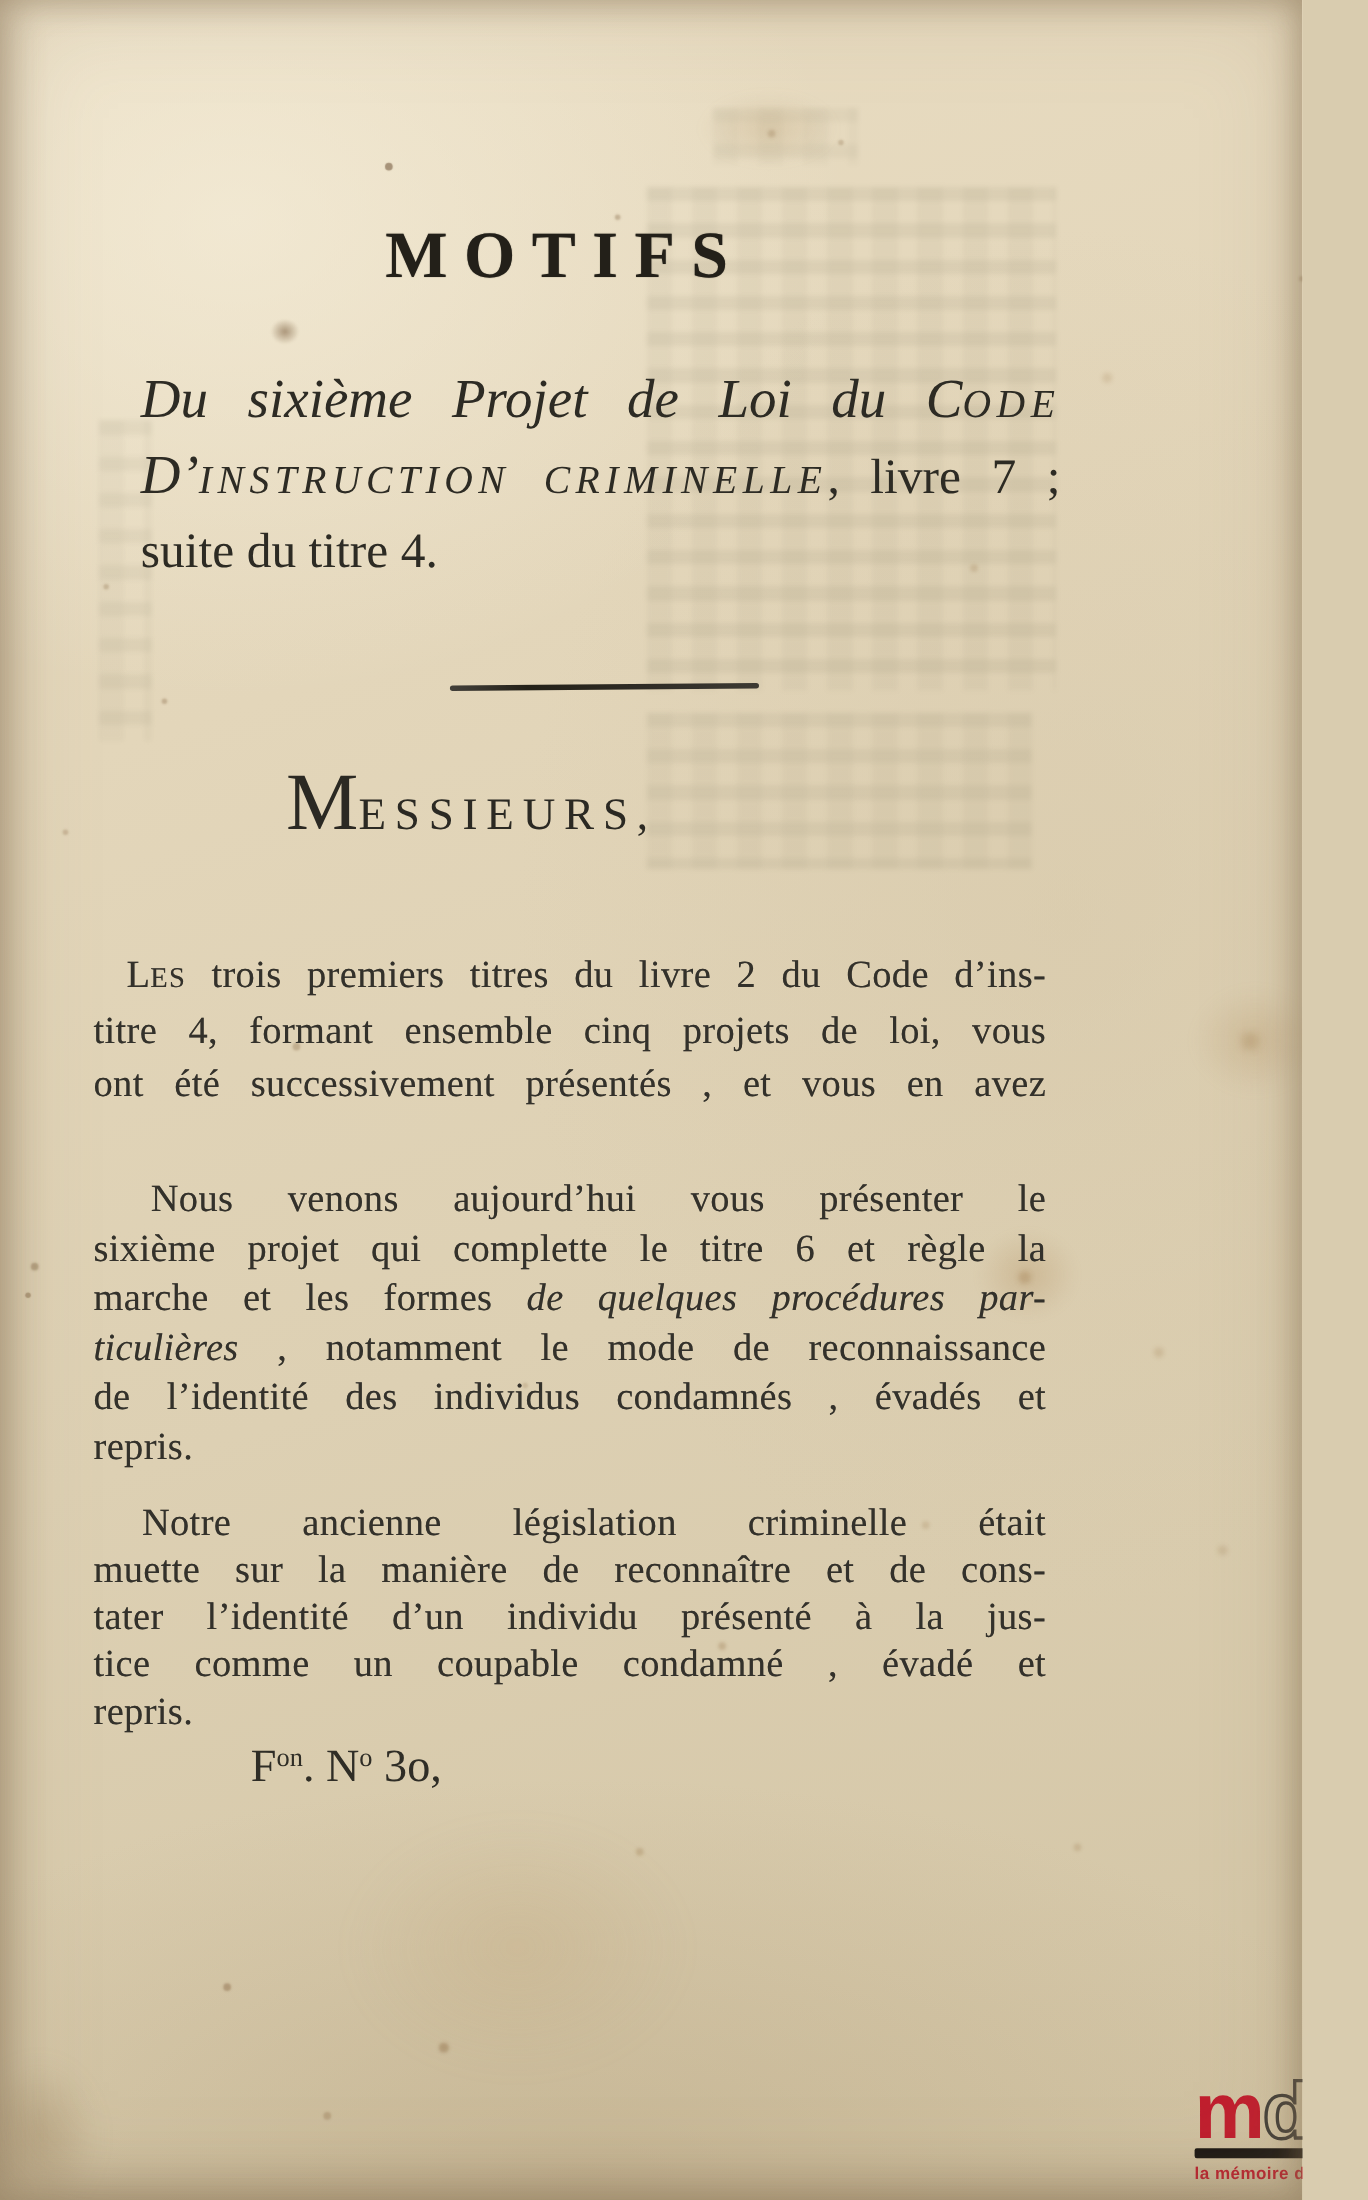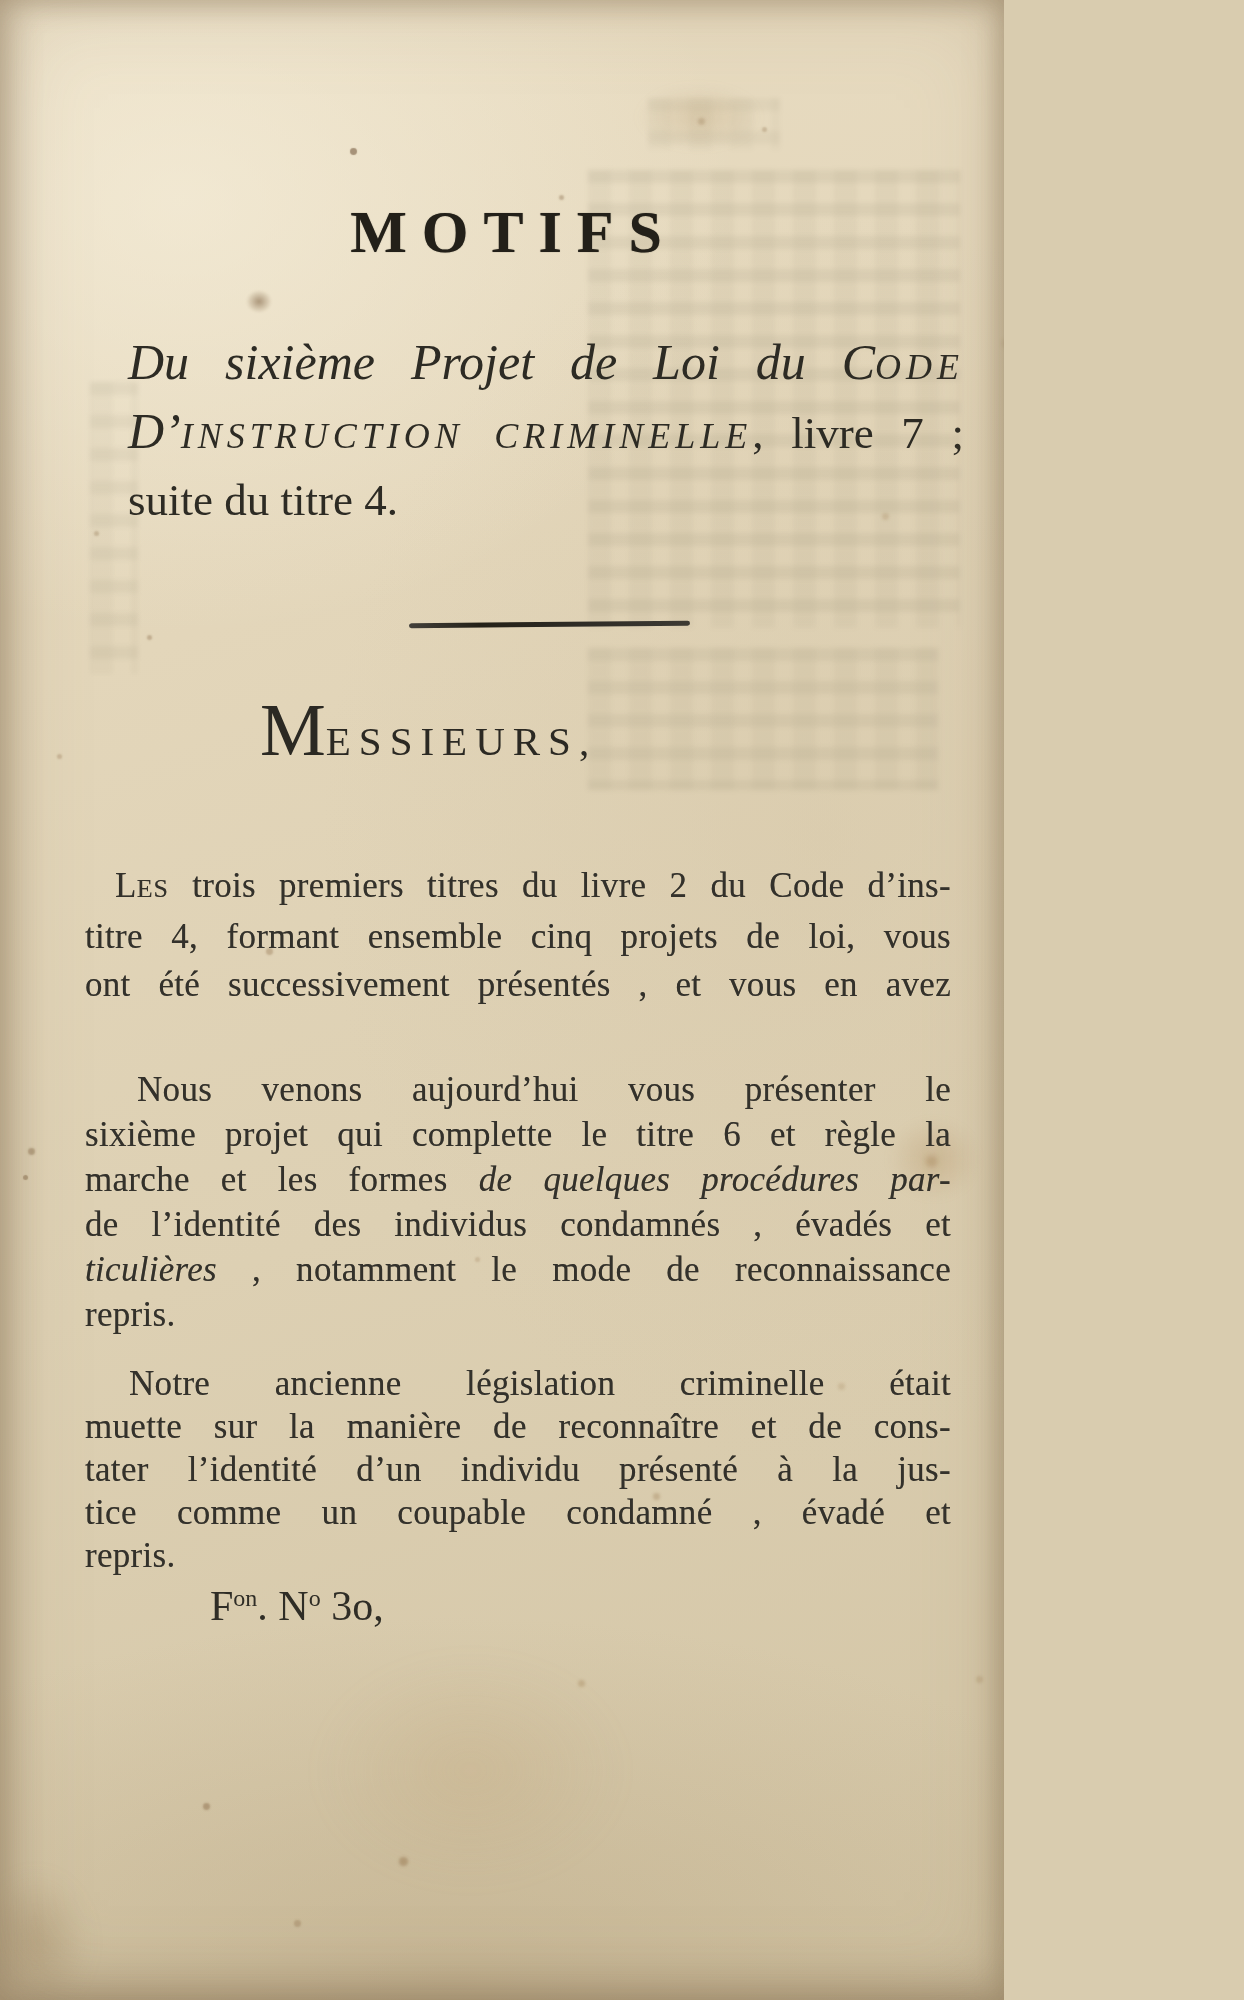--- a/index.html
+++ b/index.html
@@ -2,21 +2,21 @@
 <html><head>
 <meta charset="utf-8">
 <style>
   html, body { margin:0; padding:0; }
   body {
     width:1244px; height:2000px; overflow:hidden;
     font-family:"Liberation Serif", serif;
     background:#d9ccaf;
   }
   .page {
-    position:absolute; left:0; top:0; width:1004px; height:2000px; overflow:hidden;
+    position:absolute; left:0; top:0; width:1184px; height:2000px; overflow:hidden;
     background:
       radial-gradient(ellipse 900px 700px at 18% 10%, rgba(248,241,222,.6), rgba(248,241,222,0) 62%),
       radial-gradient(ellipse 760px 960px at 82% 42%, rgba(214,199,168,.5), rgba(214,199,168,0) 66%),
       radial-gradient(ellipse 1100px 520px at 45% 99%, rgba(178,158,122,.4), rgba(178,158,122,0) 70%),
       linear-gradient(163deg, #e9ddc3 0%, #e3d6ba 30%, #ddd0b3 58%, #d2c4a4 100%);
     color:#32302a;
   }
   .page::after{
     content:""; position:absolute; inset:0; pointer-events:none;
     box-shadow:
@@ -106,21 +106,21 @@
          color:#33312b; text-shadow:0 0 .6px rgba(48,45,38,.5); }
   .para .bl{ text-align:justify; text-align-last:justify; }
   .para .bl.last{ text-align-last:left; }
   .p1{ top:862px; }  .p1 .bl{ line-height:48px; }
   .p2{ top:1067px; } .p2 .bl{ line-height:45px; }
   .p3{ top:1362px; } .p3 .bl{ line-height:43px; }
   .ind1{ padding-left:30px; } .ind2{ padding-left:52px; } .ind3{ padding-left:44px; }
   .sc{ font-size:26px; letter-spacing:1px; }
   .it{ font-style:italic; }
 
-  .signature{ position:absolute; left:210px; top:1582px; font-size:42px; color:#2f2d26; white-space:nowrap; }
+  .signature{ position:absolute; left:228px; top:1582px; font-size:42px; color:#2f2d26; white-space:nowrap; }
   .signature sup{ font-size:24px; vertical-align:14px; }
 
   
   .watermark{ position:absolute; left:1086px; top:1884px; width:170px; }
   .wm-logo{
     font-family:"Liberation Sans", sans-serif; font-weight:bold;
     font-size:72px; letter-spacing:-2px; line-height:72px; white-space:nowrap;
   }
   .wm-red{ color:#c01e2e; }
   .wm-outline{ color:transparent; -webkit-text-stroke:3px #44403a; }
@@ -162,22 +162,22 @@
   <div class="para p1">
     <div class="bl ind1"><span>L</span><span class="sc">ES</span><span> trois premiers titres du livre 2 du Code d’ins-</span></div>
     <div class="bl">titre 4, formant ensemble cinq projets de loi, vous</div>
     <div class="bl">ont été successivement présentés , et vous en avez</div>
   </div>
 
   <div class="para p2">
     <div class="bl ind2">Nous venons aujourd’hui vous présenter le</div>
     <div class="bl">sixième projet qui complette le titre 6 et règle la</div>
     <div class="bl"><span>marche et les formes </span><span class="it">de quelques procédures par-</span></div>
+    <div class="bl"><span class="it">ticulières</span><span> , notamment le mode de reconnaissance</span></div>
     <div class="bl">de l’identité des individus condamnés , évadés et</div>
-    <div class="bl"><span class="it">ticulières</span><span> , notamment le mode de reconnaissance</span></div>
     <div class="bl last">repris.</div>
   </div>
 
   <div class="para p3">
     <div class="bl ind3">Notre ancienne législation criminelle était</div>
     <div class="bl">muette sur la manière de reconnaître et de cons-</div>
     <div class="bl">tater l’identité d’un individu présenté à la jus-</div>
     <div class="bl">tice comme un coupable condamné , évadé et</div>
     <div class="bl last">repris.</div>
   </div>

